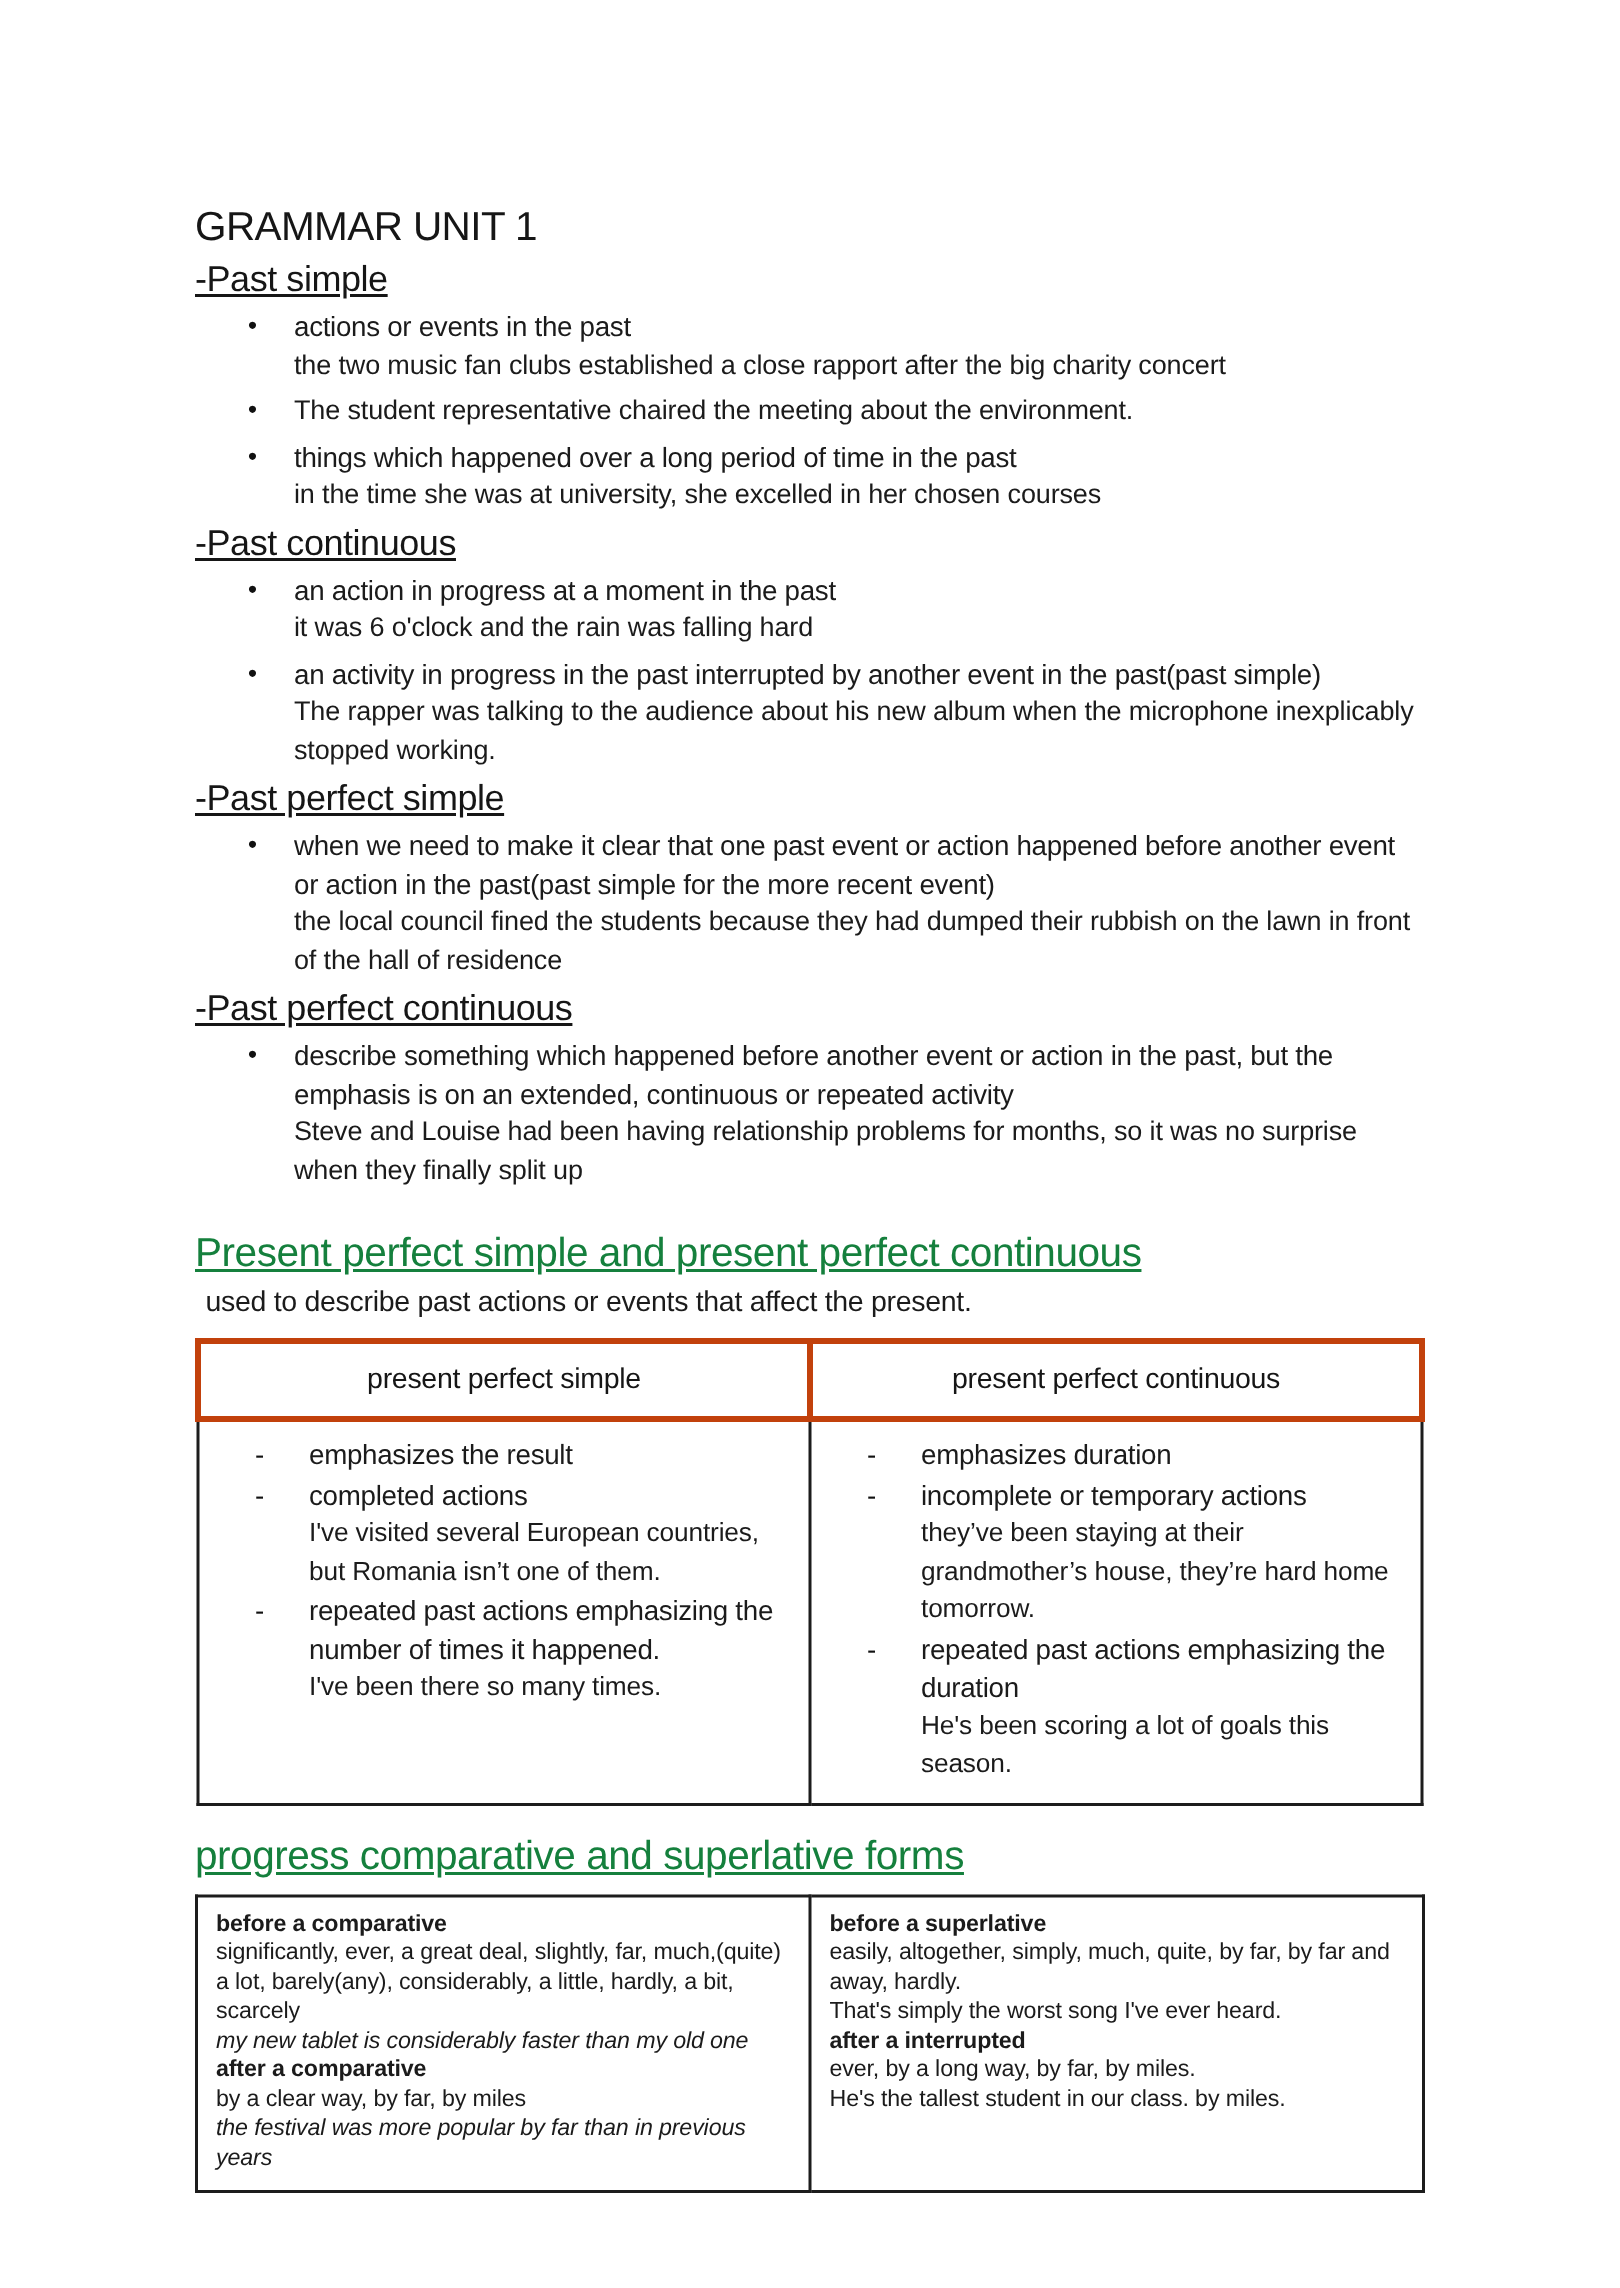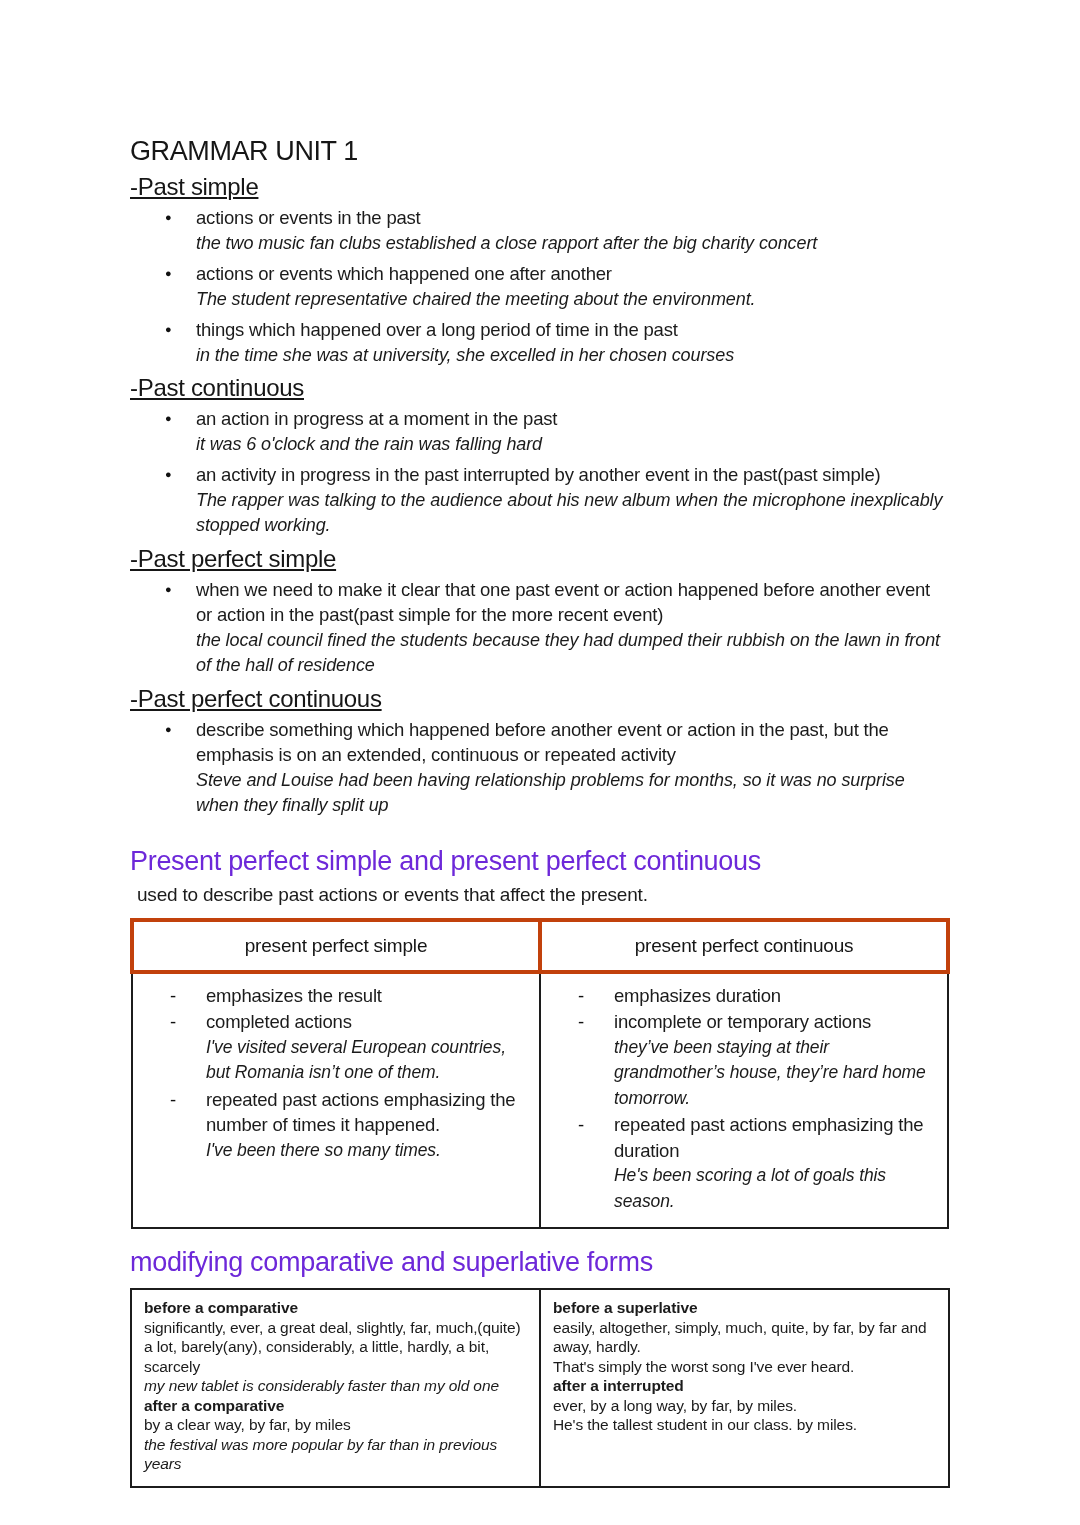--- a/index.html
+++ b/index.html
@@ -12,23 +12,23 @@
 
   .title{font-size:27px;line-height:34px;letter-spacing:-0.4px;font-weight:500;color:#161616;}
   .subtitle{font-size:27px;line-height:34px;letter-spacing:-0.3px;margin-top:1px;color:#161616;}
   .h3{font-size:24px;line-height:30px;letter-spacing:-0.3px;margin-top:4px;color:#161616;text-decoration:underline;}
 
   .bullets{margin:3px 0 1px 0;}
   .bullet-item{display:flex;margin:1px 0 5px 0;}
   .marker{flex:none;width:31px;margin-left:35px;text-align:left;line-height:25.5px;font-size:11px;color:#111;}
   .t1 .marker{font-size:18.5px;width:36px;margin-left:29px;font-weight:500;}
   .bullet-body{flex:1;font-size:18.5px;line-height:25.5px;letter-spacing:-0.2px;}
-  .example{font-style:italic;font-size:18px;letter-spacing:-0.1px;}
-
-  .h2{font-size:27px;line-height:34px;letter-spacing:-0.3px;margin-top:25px;color:#6d28d9;}
+  .example{font-size:18px;letter-spacing:-0.1px;}
+
+  .h2{font-size:27px;line-height:34px;letter-spacing:-0.3px;margin-top:25px;color:#15803d;text-decoration:underline;}
   .intro{font-size:19px;line-height:25px;margin:4px 0 0 7px;letter-spacing:-0.2px;}
 
   table{width:100%;border-collapse:collapse;table-layout:fixed;}
   .t1{margin-top:11px;}
   .t1 th{
     border:4px solid #c2410c;font-weight:normal;font-size:19px;letter-spacing:-0.2px;
     padding:13px 8px;text-align:center;color:#161616;
   }
   .t1 td{border:2px solid #1c1c1c;vertical-align:top;padding:9px 8px 12px 8px;}
   .t1 .bullet-item{margin:0 0 1px 0;}
@@ -54,21 +54,20 @@
     <div class="bullet-item">
       <span class="marker">●</span>
       <div class="bullet-body">
         <div>actions or events in the past</div>
         <div class="example">the two music fan clubs established a close rapport after the big charity concert</div>
       </div>
     </div>
     <div class="bullet-item">
       <span class="marker">●</span>
       <div class="bullet-body">
-        <div>actions or events which happened one after another</div>
         <div class="example">The student representative chaired the meeting about the environment.</div>
       </div>
     </div>
     <div class="bullet-item">
       <span class="marker">●</span>
       <div class="bullet-body">
         <div>things which happened over a long period of time in the past</div>
         <div class="example">in the time she was at university, she excelled in her chosen courses</div>
       </div>
     </div>
@@ -167,21 +166,21 @@
             <div class="bullet-body">
               <div>repeated past actions emphasizing the duration</div>
               <div class="example">He's been scoring a lot of goals this season.</div>
             </div>
           </div>
         </td>
       </tr>
     </tbody>
   </table>
 
-  <div class="h2 modifying">modifying comparative and superlative forms</div>
+  <div class="h2 modifying">progress comparative and superlative forms</div>
 
   <table class="t2">
     <tbody>
       <tr>
         <td>
           <div class="cell-line bold">before a comparative</div>
           <div class="cell-line">significantly, ever, a great deal, slightly, far, much,(quite) a lot, barely(any), considerably, a little, hardly, a bit, scarcely</div>
           <div class="cell-line italic">my new tablet is considerably faster than my old one</div>
           <div class="cell-line bold">after a comparative</div>
           <div class="cell-line">by a clear way, by far, by miles</div>

